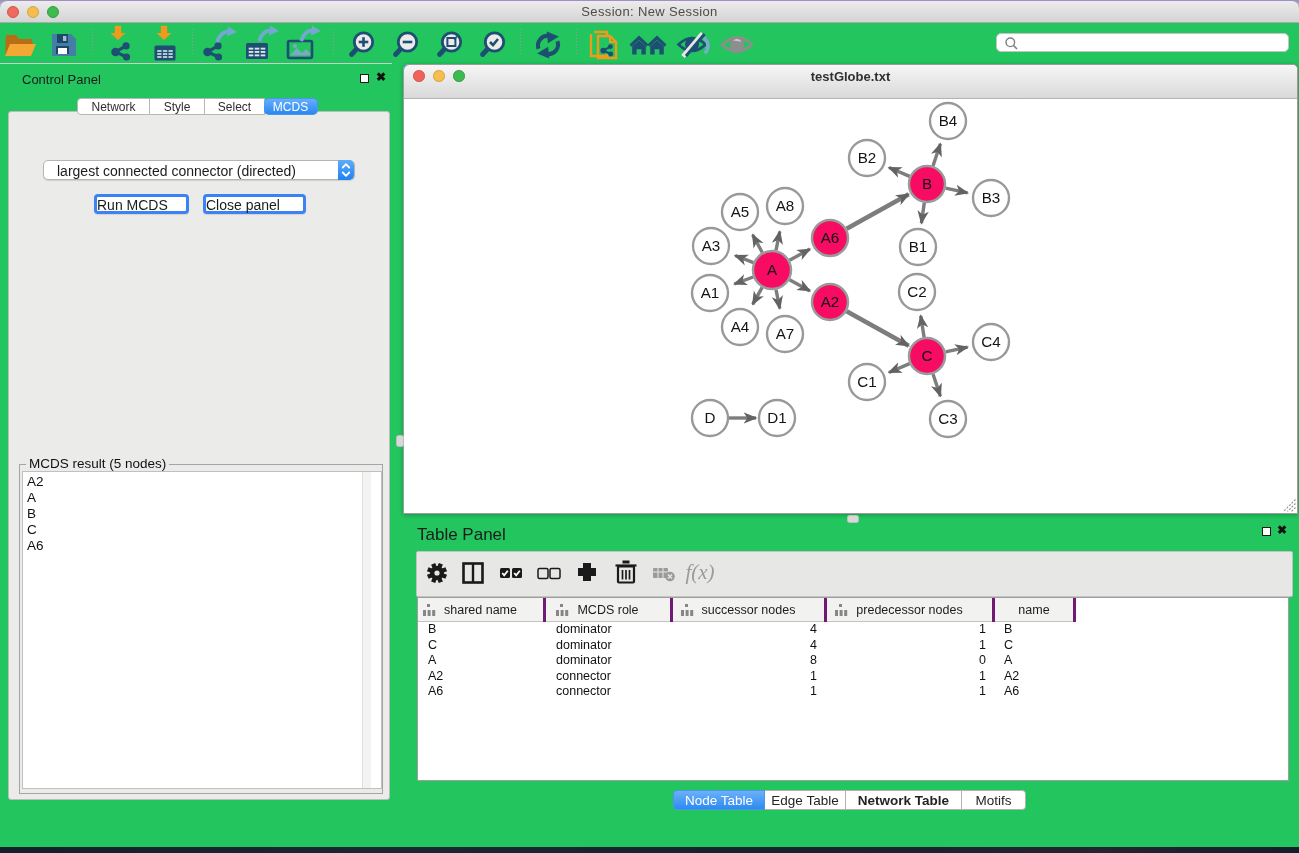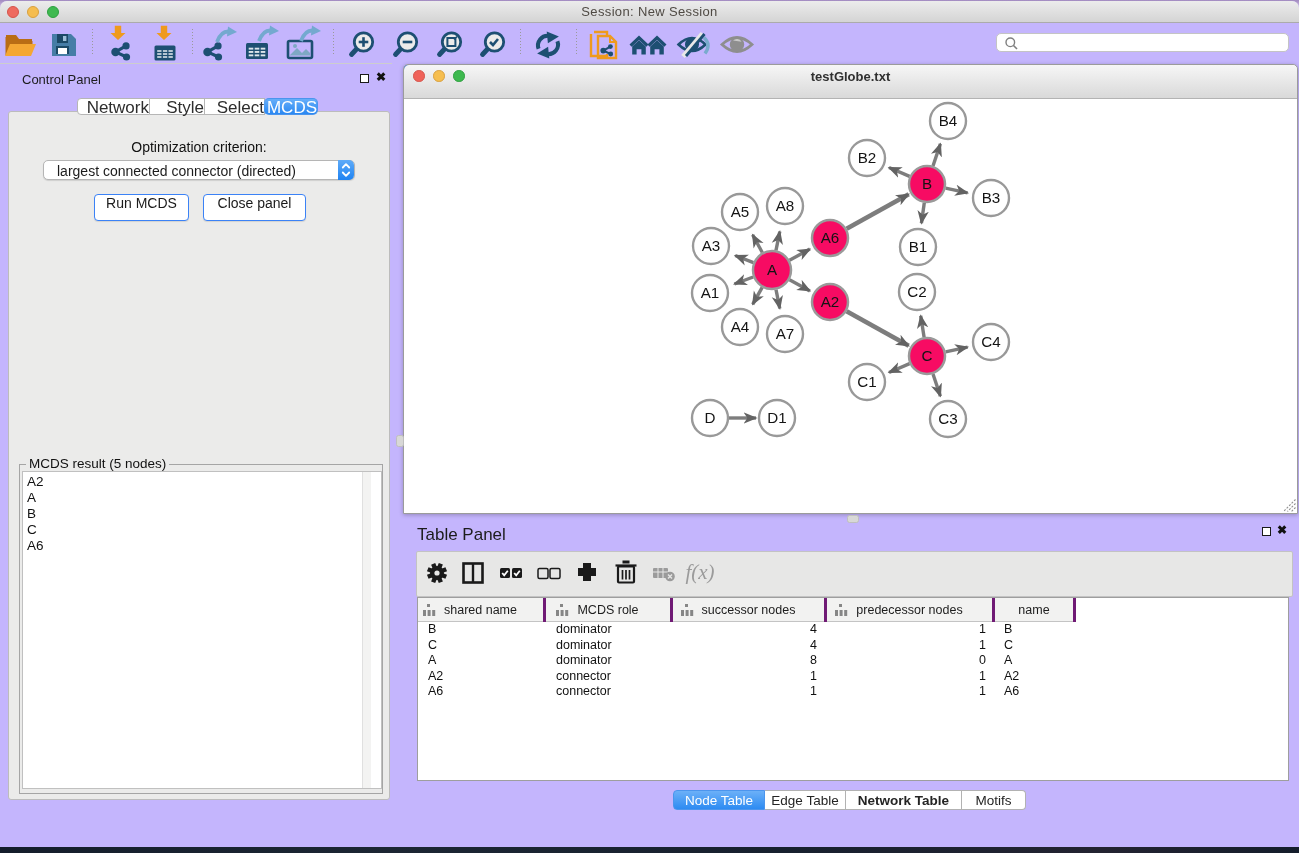--- a/index.html
+++ b/index.html
@@ -1,43 +1,43 @@
 <!DOCTYPE html>
 <html><head>
 <meta charset="utf-8">
 <style>
 * { margin:0; padding:0; box-sizing:border-box; }
 html,body { width:1299px; height:853px; overflow:hidden; }
 body { font-family:"Liberation Sans", sans-serif; position:relative; background:linear-gradient(#a18ac0,#c3aed7 5px,#c3aed7); }
 .abs { position:absolute; }
 #deskbottom { left:0; right:0; bottom:0; height:6px; background:linear-gradient(90deg,#141d2b,#1c2633 30%,#17202e 60%,#232331 85%,#141d2b); }
-#app { left:0; top:1px; width:1299px; height:847px; background:#c4b5fd; border-radius:7px 7px 0 0; }
+#app { left:0; top:1px; width:1299px; height:847px; background:#22c55e; border-radius:7px 7px 0 0; }
 
 #titlebar { left:0; top:0; width:1299px; height:22px; background:linear-gradient(#ececec,#d4d4d4); border-bottom:1px solid #ababab; border-radius:7px 7px 0 0; }
 .light { width:12px; height:12px; border-radius:50%; top:4.5px; }
 #title { left:0; top:2.5px; width:1299px; text-align:center; font-size:13px; letter-spacing:0.35px; color:#4f4a44; }
 
 #toolbar { left:0; top:21px; width:1299px; height:40px; }
 .sep { top:7px; width:1px; height:27px; background-image:linear-gradient(#9a9a9a 1px, transparent 1px); background-size:1px 3px; }
 .searchbox { left:996px; top:11px; width:293px; height:19px; background:#fff; border:1px solid #c4c4c4; border-radius:5px; }
 
 #cpheader { left:0; top:62px; width:392px; height:29px; border-top:1px solid #cdcdcd; }
 #cpheader .t { left:22px; top:8px; font-size:13px; color:#1c1c1c; }
 .floatico { width:9px; height:9px; border:1.5px solid #1a1a1a; background:#fff; }
 .closeico { font-size:12px; color:#111; font-weight:bold; }
 #cptabs { left:77px; top:96.5px; height:17px; display:flex; z-index:5; }
-.cptab { height:17px; background:#fff; border:1px solid #b6b6b6; border-left:none; font-size:17px; color:#2e2e2e; text-align:right; line-height:17px; }
+.cptab { height:17px; background:#fff; border:1px solid #b6b6b6; border-left:none; font-size:12px; color:#2e2e2e; text-align:center; line-height:17px; }
 .cptab.first { border-left:1px solid #b6b6b6; border-radius:4px 0 0 4px; }
 .cptab.sel { background:linear-gradient(#66aef9,#2a88f2); color:#fff; border-color:#4b95ed; border-radius:5px; margin-left:-1px; }
 #cpbody { left:8px; top:109.5px; width:382px; height:689px; background:#ebebea; border:1px solid #bcbcbc; border-radius:3px; }
 #optlabel { left:0; top:27px; width:380px; text-align:center; font-size:14px; color:#111; }
 #combo { left:34px; top:48px; width:312px; height:20px; background:#fff; border:1px solid #b5b5b5; border-radius:5px; box-shadow:0 1px 1px rgba(0,0,0,.12); }
 #combo .txt { left:13px; top:2px; font-size:14px; color:#1b1b1b; }
 #combo .step { right:0px; top:-1px; width:16px; height:20px; background:linear-gradient(#5fabf8,#1f83f2); border-radius:0 5px 5px 0; }
-.btn { height:27px; background:#fff; border:1px solid #3b82f6; border-radius:4px; font-size:14px; color:#1b1b1b; text-align:center; line-height:17px; box-shadow:0 1px 1px rgba(0,0,0,.1); }
+.btn { height:20px; background:#fff; border:3px solid #3b82f6; border-radius:4px; font-size:14px; color:#1b1b1b; line-height:17px; box-shadow:0 1px 1px rgba(0,0,0,.1); }
 #groupbox { left:10px; top:352px; width:364px; height:330px; border:1px solid #a5a5a5; }
 #grouplabel { left:6px; top:-9px; background:#ebebea; font-size:13.5px; color:#111; padding:0 3px; }
 #mcdslist { left:2px; top:6px; width:360px; height:318px; background:#fff; border:1px solid #c0c0c0; font-size:13.5px; color:#111; line-height:16px; padding:2px 0 0 4px; }
 #mcdsscroll { right:10px; top:0px; width:9px; height:316px; background:#f3f3f2; border-left:1px solid #e0e0e0; }
 
 #netwin { left:403px; top:63px; width:895px; height:449.5px; overflow:hidden; background:#fff; border:1px solid #9b9b9b; border-radius:5px 5px 0 0; box-shadow:0 1px 4px rgba(0,0,0,.25); }
 #nettitle { left:0; top:0; width:893px; height:34px; background:linear-gradient(#f6f6f6,#d9d9d9); border-bottom:1px solid #b3b3b3; border-radius:5px 5px 0 0; }
 #nettitle .t { left:0; top:4px; width:893px; text-align:center; font-size:13px; font-weight:bold; color:#303030; }
 .nlight { width:11.5px; height:11.5px; border-radius:50%; top:5px; }
 
@@ -191,21 +191,20 @@
     <div class="abs floatico" style="left:360px;top:10px;"></div>
     <div class="abs closeico" style="left:376px;top:6px;">✖</div>
   </div>
   <div id="cptabs" class="abs">
     <div class="cptab first" style="width:73px;">Network</div>
     <div class="cptab" style="width:55px;">Style</div>
     <div class="cptab" style="width:60px;">Select</div>
     <div class="cptab sel" style="width:54px;">MCDS</div>
   </div>
   <div id="cpbody" class="abs">
-    <div id="optlabel" class="abs">Optimization criterion:</div>
     <div id="combo" class="abs">
       <div class="txt abs">largest connected connector (directed)</div>
       <div class="step abs">
           <svg class="abs" style="left:3px;top:1px;" width="10" height="18" viewBox="0 0 10 18">
             <g fill="none" stroke="#fff" stroke-width="1.8" stroke-linecap="round" stroke-linejoin="round">
               <path d="M1.8,6.5 L5,3.2 L8.2,6.5"></path>
               <path d="M1.8,11.5 L5,14.8 L8.2,11.5"></path>
             </g>
           </svg>
         </div>

